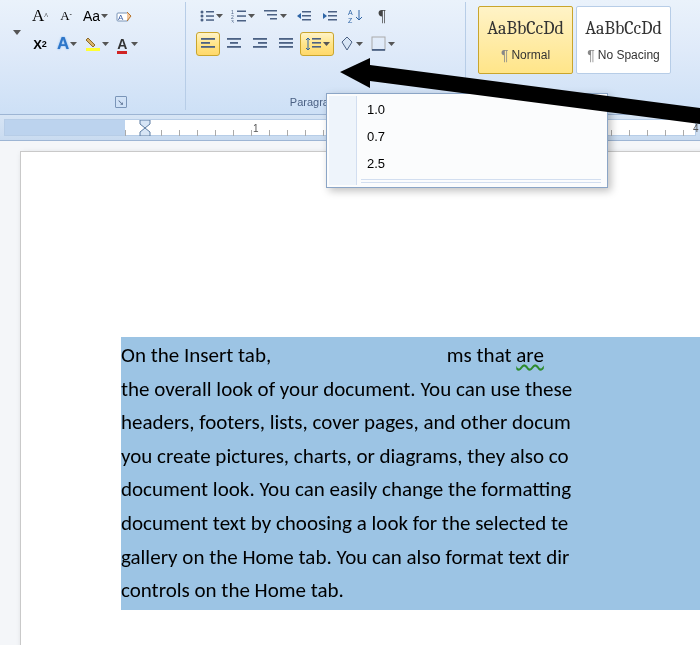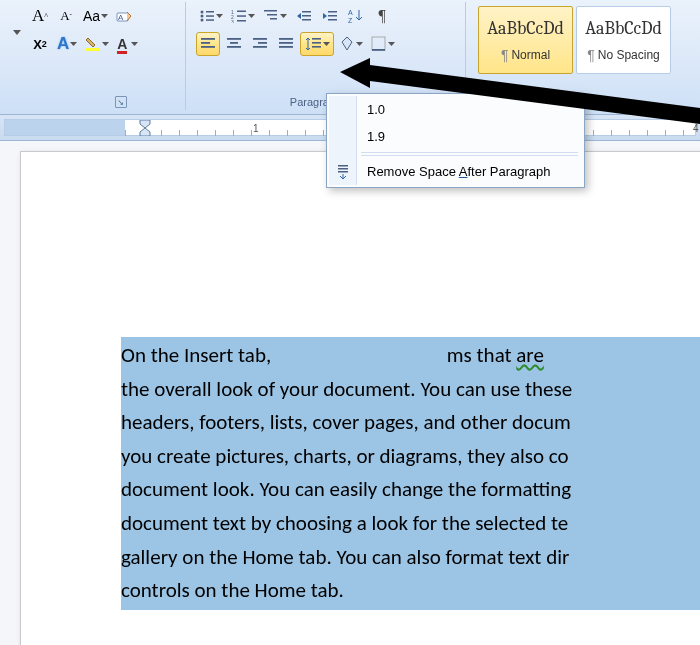--- a/index.html
+++ b/index.html
@@ -128,21 +128,21 @@
     line-height:1.6;
     font-family:"Calibri","Segoe UI",sans-serif;
     padding:2px 0;
     white-space:pre-wrap;
   }
 
   
   .menu{
     position:absolute;
     left:326px; top:93px;
-    width:259px;
+    width:282px;
     background:#fbfcfd;
     border:1px solid #8ba5c6;
     box-shadow:3px 3px 8px rgba(0,0,0,.25);
     padding:2px;
     z-index:50;
     font-size:13px;
   }
   .menu .gutter{
     position:absolute;top:2px;bottom:2px;left:2px;width:28px;
     background:#eef4fb;
@@ -482,32 +482,22 @@
 <span>document look. You can easily change the formatting</span>
 <span>document text by choosing a look for the selected te</span>
 <span>gallery on the Home tab. You can also format text dir</span>
 <span>controls on the Home tab.</span></div>
   </div>
 </div>
 
 <div class="menu">
   <div class="gutter"></div>
   <div class="menu-item">1.0</div>
-  <div class="menu-item">1.9</div>
+  <div class="menu-item">0.7</div>
+  <div class="menu-item">2.5</div>
   <div class="menu-sep"></div>
   <div class="menu-sep"></div>
-  <div class="menu-item">
-    <span class="mi-icon">
-      <svg width="16" height="16">
-          <rect x="3" y="1" width="10" height="1.5" fill="#4b6184"></rect>
-          <rect x="3" y="4" width="10" height="1.5" fill="#4b6184"></rect>
-          <rect x="3" y="7" width="10" height="1.5" fill="#4b6184"></rect>
-          <path d="M8 15 v-5 M5 12 l3 3 3 -3" stroke="#2e65a6" fill="none"></path>
-        </svg>
-    </span>
-    <span>Remove Space </span><span class="underline">A</span><span>fter Paragraph</span>
-  </div>
 </div>
 
 <svg class="arrow-annot" width="380" height="120" style="left:340px;top:40px;">
   <defs></defs>
   <polygon points="0,32 30,18 30,25 360,68 360,84 30,41 30,48" fill="#000"></polygon>
 </svg>
 
 </body></html>

